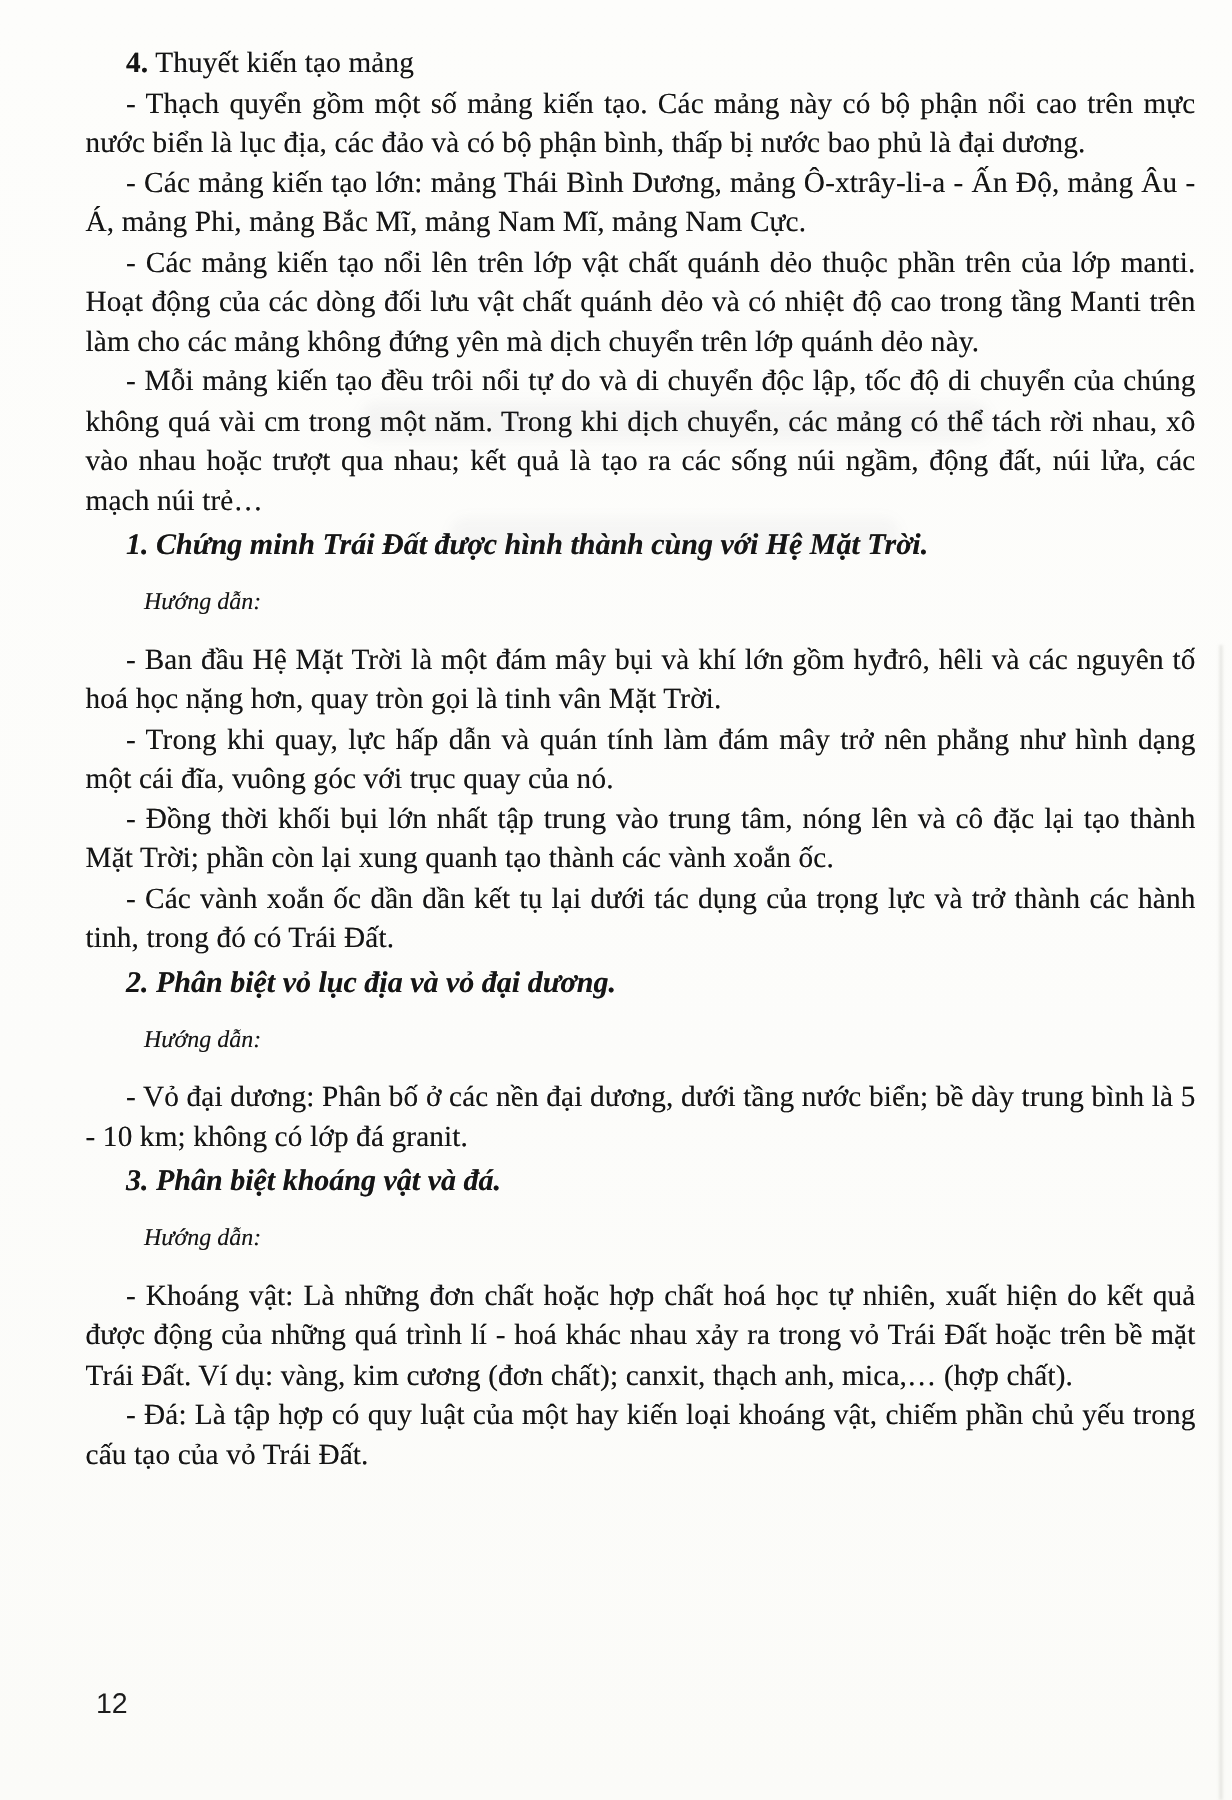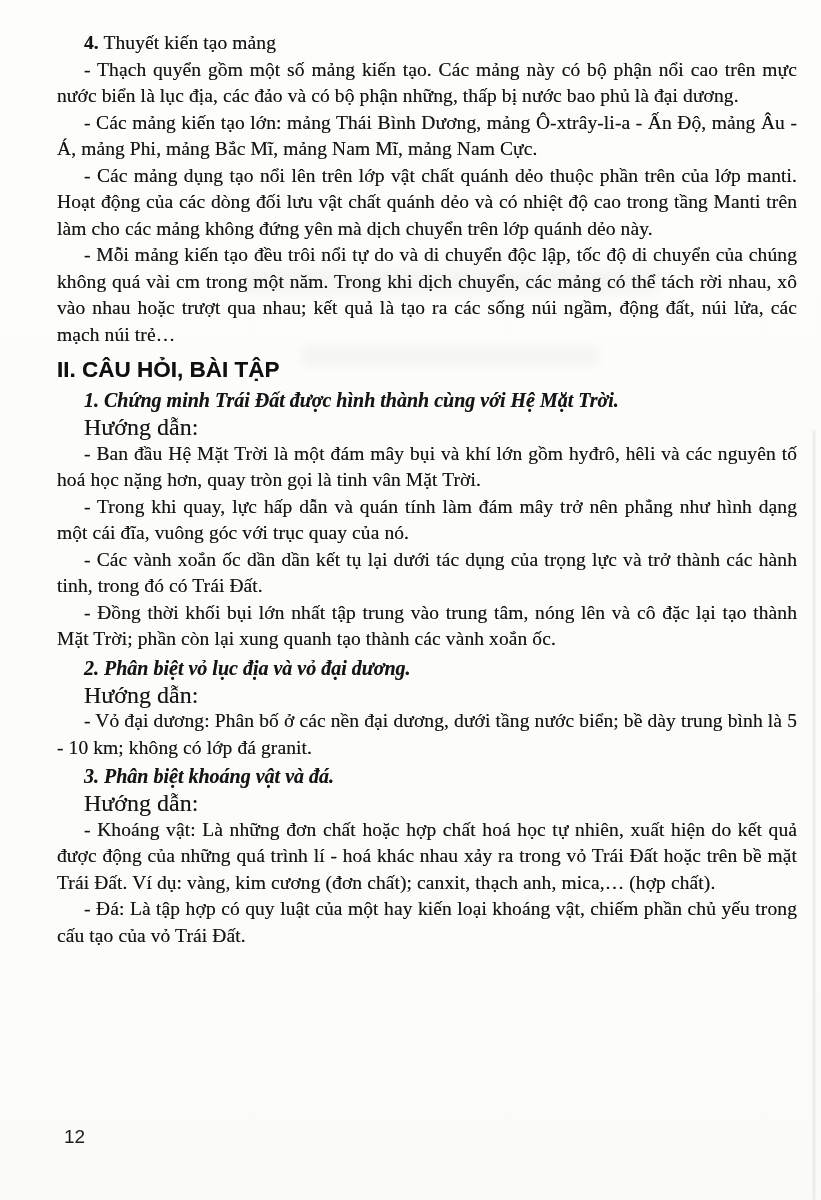--- a/index.html
+++ b/index.html
@@ -46,23 +46,24 @@
   p.q-title {
     margin: 2px 0 0 0;
     font-size: 20px;
     line-height: 27px;
     font-weight: bold;
     font-style: italic;
     text-indent: 27px;
     text-shadow: 0 0 0.4px rgba(10,10,10,0.55);
   }
   p.guide {
-    margin: 0;
-    font-size: 24px;
+    margin: 12px;
+    font-size: 16px;
     line-height: 26.5px;
+    font-style: italic;
     text-indent: 27px;
     text-shadow: 0 0 0.3px rgba(10,10,10,0.45);
   }
   .page-number {
     position: absolute;
     left: 64px;
     top: 1126px;
     font-family: "Liberation Sans", sans-serif;
     font-size: 19px;
     color: #1c1c1c;
@@ -103,33 +104,32 @@
 
 <div class="page">
   <div class="scan-smudge-1"></div>
   <div class="scan-smudge-2"></div>
   <div class="scan-edge"></div>
 
   <div class="content">
 
     <p class="body"><span class="sec-num">4.</span><span> Thuyết kiến tạo mảng</span></p>
 
-    <p class="body">- Thạch quyển gồm một số mảng kiến tạo. Các mảng này có bộ phận nổi cao trên mực nước biển là lục địa, các đảo và có bộ phận những, thấp bị nước bao phủ là đại dương.</p>
+    <p class="body">- Thạch quyển gồm một số mảng kiến tạo. Các mảng này có bộ phận nổi cao trên mực nước biển là lục địa, các đảo và có bộ phận bình, thấp bị nước bao phủ là đại dương.</p>
     <p class="body">- Các mảng kiến tạo lớn: mảng Thái Bình Dương, mảng Ô-xtrây-li-a - Ấn Độ, mảng Âu - Á, mảng Phi, mảng Bắc Mĩ, mảng Nam Mĩ, mảng Nam Cực.</p>
-    <p class="body">- Các mảng dụng tạo nổi lên trên lớp vật chất quánh dẻo thuộc phần trên của lớp manti. Hoạt động của các dòng đối lưu vật chất quánh dẻo và có nhiệt độ cao trong tầng Manti trên làm cho các mảng không đứng yên mà dịch chuyển trên lớp quánh dẻo này.</p>
+    <p class="body">- Các mảng kiến tạo nổi lên trên lớp vật chất quánh dẻo thuộc phần trên của lớp manti. Hoạt động của các dòng đối lưu vật chất quánh dẻo và có nhiệt độ cao trong tầng Manti trên làm cho các mảng không đứng yên mà dịch chuyển trên lớp quánh dẻo này.</p>
     <p class="body">- Mỗi mảng kiến tạo đều trôi nổi tự do và di chuyển độc lập, tốc độ di chuyển của chúng không quá vài cm trong một năm. Trong khi dịch chuyển, các mảng có thể tách rời nhau, xô vào nhau hoặc trượt qua nhau; kết quả là tạo ra các sống núi ngầm, động đất, núi lửa, các mạch núi trẻ…</p>
 
-    <h2 class="qa-heading">II. CÂU HỎI, BÀI TẬP</h2>
 
     <p class="q-title">1. Chứng minh Trái Đất được hình thành cùng với Hệ Mặt Trời.</p>
     <p class="guide">Hướng dẫn:</p>
     <p class="body">- Ban đầu Hệ Mặt Trời là một đám mây bụi và khí lớn gồm hyđrô, hêli và các nguyên tố hoá học nặng hơn, quay tròn gọi là tinh vân Mặt Trời.</p>
     <p class="body">- Trong khi quay, lực hấp dẫn và quán tính làm đám mây trở nên phẳng như hình dạng một cái đĩa, vuông góc với trục quay của nó.</p>
+    <p class="body">- Đồng thời khối bụi lớn nhất tập trung vào trung tâm, nóng lên và cô đặc lại tạo thành Mặt Trời; phần còn lại xung quanh tạo thành các vành xoắn ốc.</p>
     <p class="body">- Các vành xoắn ốc dần dần kết tụ lại dưới tác dụng của trọng lực và trở thành các hành tinh, trong đó có Trái Đất.</p>
-    <p class="body">- Đồng thời khối bụi lớn nhất tập trung vào trung tâm, nóng lên và cô đặc lại tạo thành Mặt Trời; phần còn lại xung quanh tạo thành các vành xoắn ốc.</p>
 
     <p class="q-title">2. Phân biệt vỏ lục địa và vỏ đại dương.</p>
     <p class="guide">Hướng dẫn:</p>
     <p class="body">- Vỏ đại dương: Phân bố ở các nền đại dương, dưới tầng nước biển; bề dày trung bình là 5 - 10 km; không có lớp đá granit.</p>
 
     <p class="q-title">3. Phân biệt khoáng vật và đá.</p>
     <p class="guide">Hướng dẫn:</p>
     <p class="body">- Khoáng vật: Là những đơn chất hoặc hợp chất hoá học tự nhiên, xuất hiện do kết quả được động của những quá trình lí - hoá khác nhau xảy ra trong vỏ Trái Đất hoặc trên bề mặt Trái Đất. Ví dụ: vàng, kim cương (đơn chất); canxit, thạch anh, mica,… (hợp chất).</p>
     <p class="body">- Đá: Là tập hợp có quy luật của một hay kiến loại khoáng vật, chiếm phần chủ yếu trong cấu tạo của vỏ Trái Đất.</p>
 

